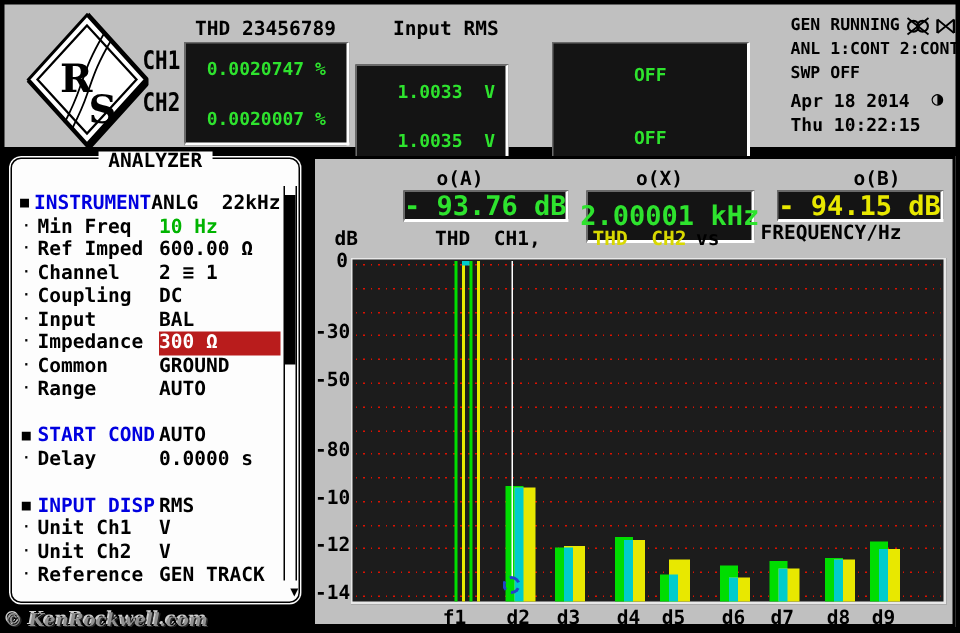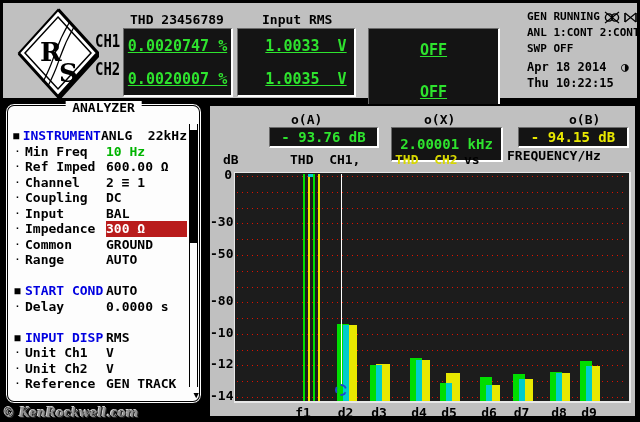--- a/index.html
+++ b/index.html
@@ -7,21 +7,21 @@
           font-family:"DejaVu Sans Mono",monospace;-webkit-font-smoothing:none;}
   .abs{position:absolute;}
   
   #top-panel{left:3px;top:3px;width:634px;height:95px;background:#c0c0c0;}
   .hdr-txt{font-weight:bold;font-size:13px;color:#000;white-space:pre;}
   .bigch{font-weight:bold;font-size:17px;color:#000;transform:scaleX(.82);transform-origin:left;}
   .dbox{background:#141414;border-top:1px solid #6a6a6a;border-left:1px solid #6a6a6a;
         border-right:2px solid #fff;border-bottom:2px solid #fff;box-sizing:border-box;
         display:flex;flex-direction:column;justify-content:space-around;}
   .dbox .row{height:34px;display:flex;align-items:center;justify-content:center;
-        font-weight:bold;font-size:15px;color:#2ee32e;white-space:pre;text-decoration:underline;}
+        font-weight:bold;font-size:12px;color:#2ee32e;white-space:pre;}
   .status-line{font-weight:bold;font-size:11px;color:#000;height:16px;line-height:16px;white-space:pre;display:flex;align-items:center;}
   
   #analyzer-panel{left:4px;top:102px;width:199px;height:303px;background:#fdfdfd;
         border:2px solid #000;border-radius:10px;box-sizing:border-box;
         box-shadow:inset 0 0 0 1px #fdfdfd, inset 0 0 0 2px #000;}
   #analyzer-title{top:-3px;left:50%;transform:translateX(-50%);background:#fdfdfd;
         padding:0 7px;font-weight:bold;font-size:13px;height:14px;line-height:13px;color:#000;}
   #analyzer-rows{left:4px;top:24px;right:14px;}
   .arow{height:15.5px;line-height:15.5px;display:flex;align-items:center;
         font-weight:bold;font-size:13px;color:#000;white-space:pre;}
@@ -36,21 +36,21 @@
   #menu-scrollbar{top:20px;bottom:16px;right:3px;width:7px;border-left:1px solid #000;border-right:1px solid #000;}
   #menu-thumb{left:0;right:0;top:6px;height:113px;background:#000;}
   #menu-down{right:2px;bottom:3px;font-size:9px;color:#000;height:10px;line-height:10px;}
   
   #chart-panel{left:208px;top:104px;width:429px;height:314px;background:#c0c0c0;
         border:2px solid #000;box-sizing:border-box;}
   .olabel{font-weight:bold;font-size:13px;color:#000;}
   .obox{background:#141414;border-top:1px solid #6a6a6a;border-left:1px solid #6a6a6a;
         border-right:2px solid #fff;border-bottom:2px solid #fff;box-sizing:border-box;
         display:flex;align-items:center;justify-content:center;
-        font-weight:bold;font-size:14px;white-space:pre;}
+        font-weight:bold;font-size:18px;white-space:pre;}
   .tseg{font-weight:bold;font-size:13px;color:#000;white-space:pre;}
   #plot{left:24px;top:66px;width:394px;height:228px;background:#1c1c1c;
         border:1px solid #e8e8e8;border-right-width:2px;border-bottom-width:2px;box-sizing:content-box;}
   .gridline{position:absolute;left:2px;right:2px;height:1px;
         background:repeating-linear-gradient(90deg,#dd1100 0 1px,transparent 1px 5px);}
   .ytick{position:absolute;width:22px;text-align:right;font-weight:bold;font-size:13px;color:#000;height:14px;line-height:14px;}
   .xtick{position:absolute;width:30px;text-align:center;font-weight:bold;font-size:13px;color:#000;height:14px;line-height:14px;}
   .bar{position:absolute;}
   #cursor-line{position:absolute;width:1px;background:#fff;}
   #cursor-marker{position:absolute;width:12px;height:12px;border:2px dashed #2244cc;border-radius:50%;box-sizing:border-box;background:transparent;}
@@ -78,21 +78,21 @@
     <div class="abs bigch" style="left:92px;top:28px;">CH1</div>
     <div class="abs bigch" style="left:92px;top:56px;">CH2</div>
 
     <div class="abs hdr-txt" style="left:127px;top:9px;">THD 23456789</div>
     <div class="abs dbox" style="left:120px;top:25px;width:110px;height:69px;">
       <div class="row">0.0020747 %</div>
       <div class="row">0.0020007 %</div>
     </div>
 
     <div class="abs hdr-txt" style="left:259px;top:9px;">Input RMS</div>
-    <div class="abs dbox" style="left:234px;top:25px;width:119px;height:69px;padding-left:20px;">
+    <div class="abs dbox" style="left:234px;top:40px;width:102px;height:69px;padding-left:20px;">
       <div class="row">1.0033  V</div>
       <div class="row">1.0035  V</div>
     </div>
 
     <div class="abs dbox" style="left:365px;top:25px;width:132px;height:87px;">
       <div class="row">OFF</div>
       <div class="row">OFF</div>
     </div>
 
     <div class="abs" style="left:524px;top:6px;">

